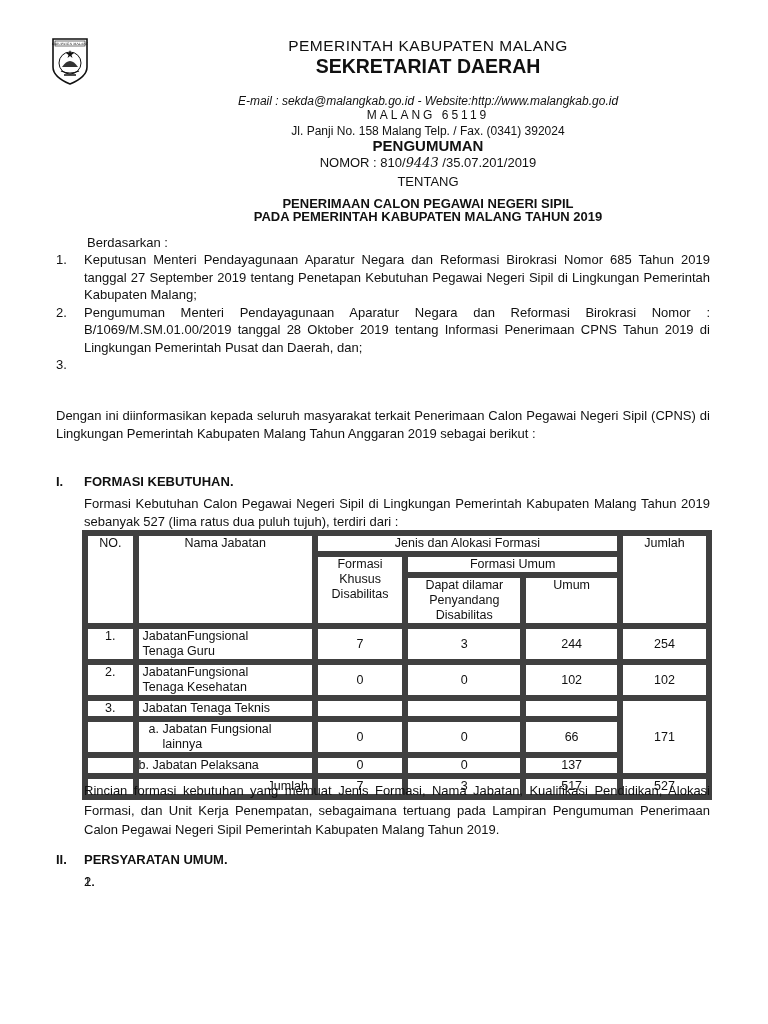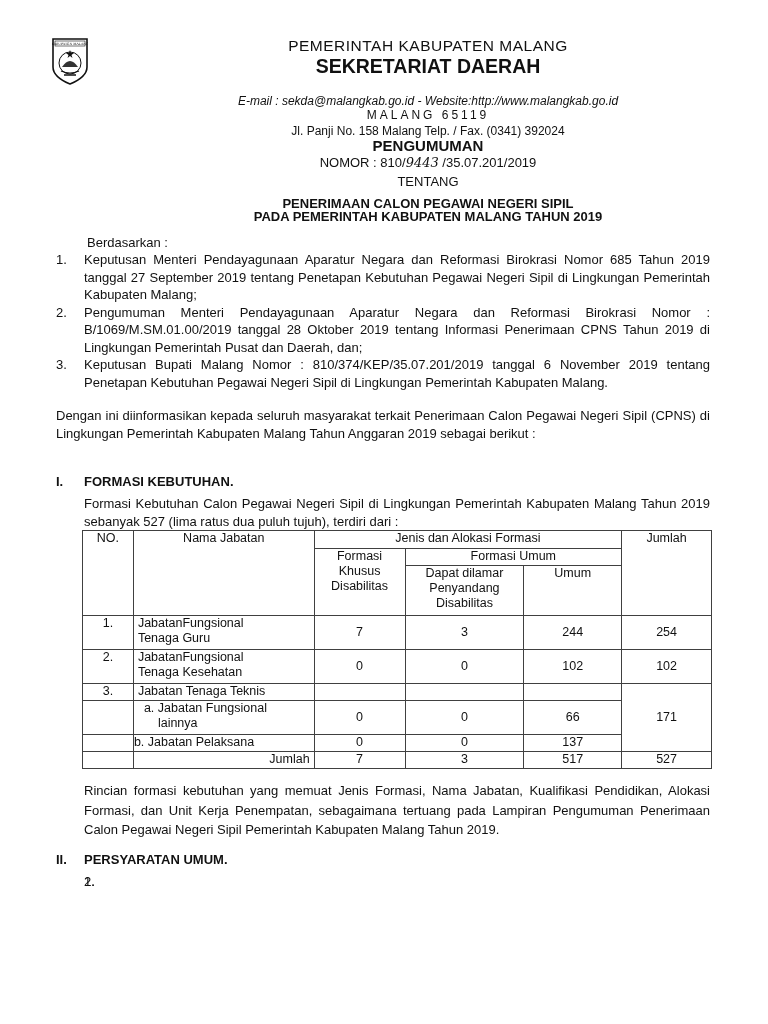--- a/index.html
+++ b/index.html
@@ -34,21 +34,21 @@
 
   .sec-head { font-size: 13px; font-weight: bold; }
   .sec-head .roman { display: inline-block; width: 28px; }
 
   
   table.formasi {
     border-collapse: collapse; font-size: 12.5px;
     position: absolute; left: 82px; top: 530px; width: 630px;
   }
   table.formasi td, table.formasi th {
-    border: 1px solid #404040; padding: 0 4px; font-weight: normal; vertical-align: top;
+    border: 6px solid #404040; padding: 0 4px; font-weight: normal; vertical-align: top;
     line-height: 15px;
   }
   .c { text-align: center; }
   .r { text-align: right; }
   .vm { vertical-align: middle !important; }
   .jl { display: flex; justify-content: flex-start; }
 </style>
 </head>
 <body>
 
@@ -73,21 +73,21 @@
 <div class="abs t1">PENGUMUMAN</div>
 <div class="abs t2"><span>NOMOR : 810/</span><span class="hand">9443</span><span> /35.07.201/2019</span></div>
 <div class="abs t3">TENTANG</div>
 <div class="abs t4">PENERIMAAN CALON PEGAWAI NEGERI SIPIL</div>
 <div class="abs t5">PADA PEMERINTAH KABUPATEN MALANG TAHUN 2019</div>
 
 <div class="abs body" style="left:87px; top:234px; width:620px;">Berdasarkan :</div>
 <ol class="abs body ol" style="left:56px; top:251px; width:654px;">
   <li><span class="num">1.</span><span>Keputusan Menteri Pendayagunaan Aparatur Negara dan Reformasi Birokrasi Nomor 685 Tahun 2019 tanggal 27 September 2019 tentang Penetapan Kebutuhan Pegawai Negeri Sipil di Lingkungan Pemerintah Kabupaten Malang;</span></li>
   <li><span class="num">2.</span><span>Pengumuman Menteri Pendayagunaan Aparatur Negara dan Reformasi Birokrasi Nomor : B/1069/M.SM.01.00/2019 tanggal 28 Oktober 2019 tentang Informasi Penerimaan CPNS Tahun 2019 di Lingkungan Pemerintah Pusat dan Daerah, dan;</span></li>
-  <li><span class="num">3.</span><span>Keputusan Bupati Malang Nomor : 810/374/KEP/35.07.201/2019 tanggal 6 November 2019 tentang Penetapan Kebutuhan Pegawai Negeri Sipil di Lingkungan Pemerintah Kabupaten Malang.</span></li>
+  <li><span class="num">3.</span></li>
 </ol>
 <div class="abs body just" style="left:56px; top:407px; width:654px;">Dengan ini diinformasikan kepada seluruh masyarakat terkait Penerimaan Calon Pegawai Negeri Sipil (CPNS) di Lingkungan Pemerintah Kabupaten Malang Tahun Anggaran 2019 sebagai berikut :</div>
 
 <div class="abs sec-head" style="left:56px; top:474px;"><span class="roman">I.</span><span>FORMASI KEBUTUHAN.</span></div>
 <div class="abs body just" style="left:84px; top:495px; width:626px;">Formasi Kebutuhan Calon Pegawai Negeri Sipil di Lingkungan Pemerintah Kabupaten Malang Tahun 2019 sebanyak 527 (lima ratus dua puluh tujuh), terdiri dari :</div>
 
 <table class="formasi">
   <colgroup>
     <col style="width:51px">
       <col style="width:181px">

